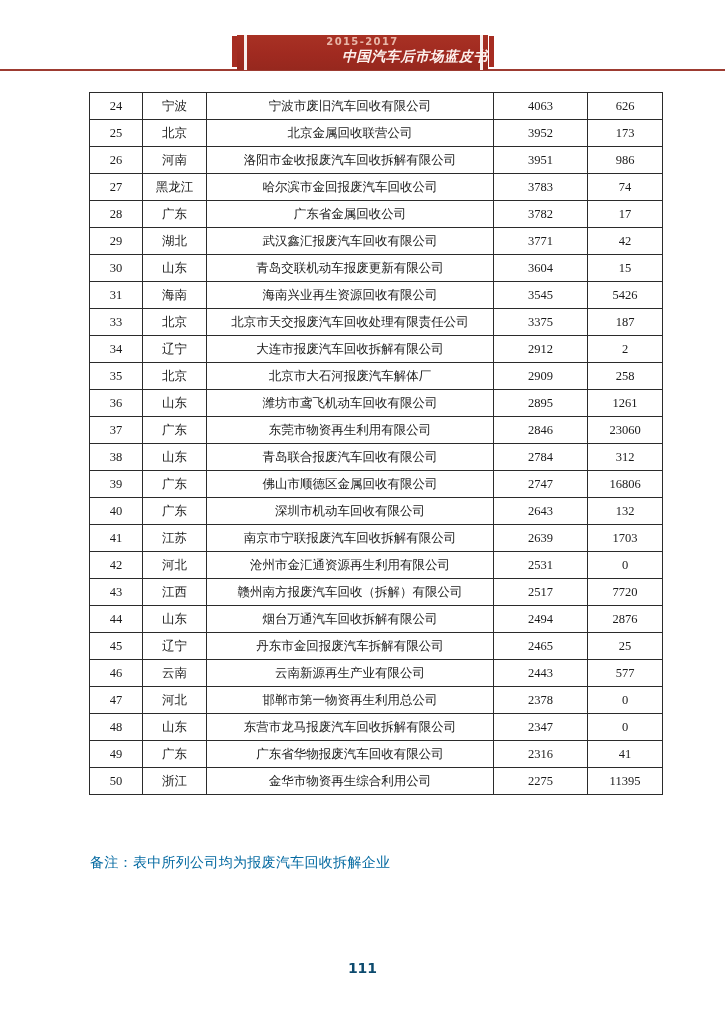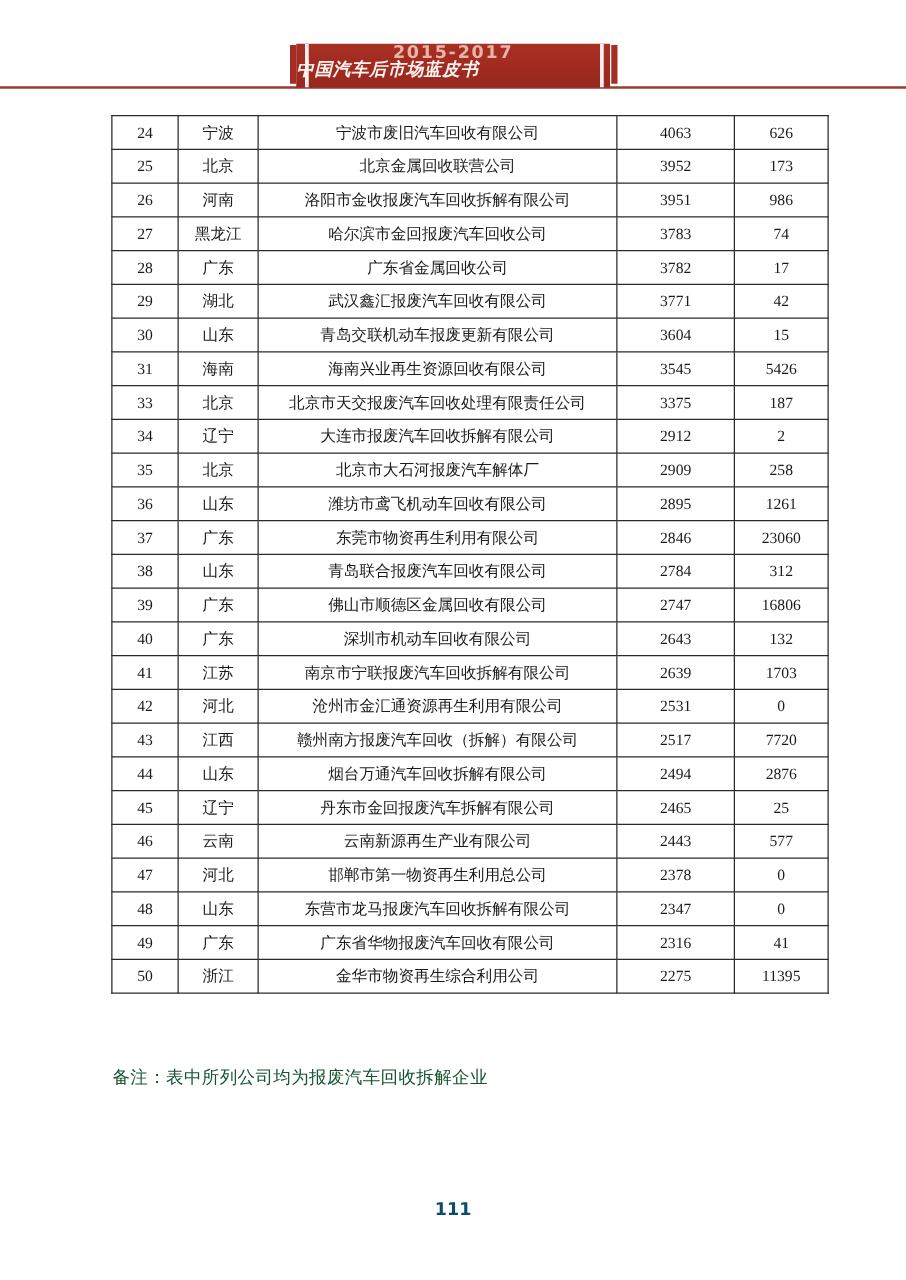--- a/index.html
+++ b/index.html
@@ -62,32 +62,32 @@
   .banner-tick.l { left: 232px; }
   .banner-tick.r { left: 489px; }
 
   .banner-year {
     position: absolute;
     left: 0;
     top: 2px;
     width: 251px;
     text-align: center;
     font-family: "DejaVu Sans", sans-serif;
-    font-size: 14px;
+    font-size: 10px;
     letter-spacing: 1.4px;
     font-weight: bold;
     color: #e8b6a8;
     line-height: 10px;
   }
   .banner-title {
     position: absolute;
     left: 0;
     top: 12px;
     width: 251px;
-    text-align: left;
+    text-align: right;
     font-family: Liberation Serif, serif;
     font-size: 14px;
     font-weight: bold;
     letter-spacing: .6px;
     color: #fdf2ee;
     line-height: 20px;
     font-style: italic;
   }
 
   
@@ -121,21 +121,21 @@
   td.c-val2    { width: 70px; font-family: "Liberation Serif", serif; font-size: 12px; margin-top: 24px; }
 
   
   #table-note {
     position: absolute;
     left: 90px;
     top: 852px;
     font-size: 14px;
     line-height: 22px;
     letter-spacing: .3px;
-    color: #14532d;
+    color: #0369a1;
     white-space: nowrap;
   }
 
   
   #page-number {
     position: absolute;
     left: 0;
     top: 960px;
     width: 725px;
     text-align: center;

